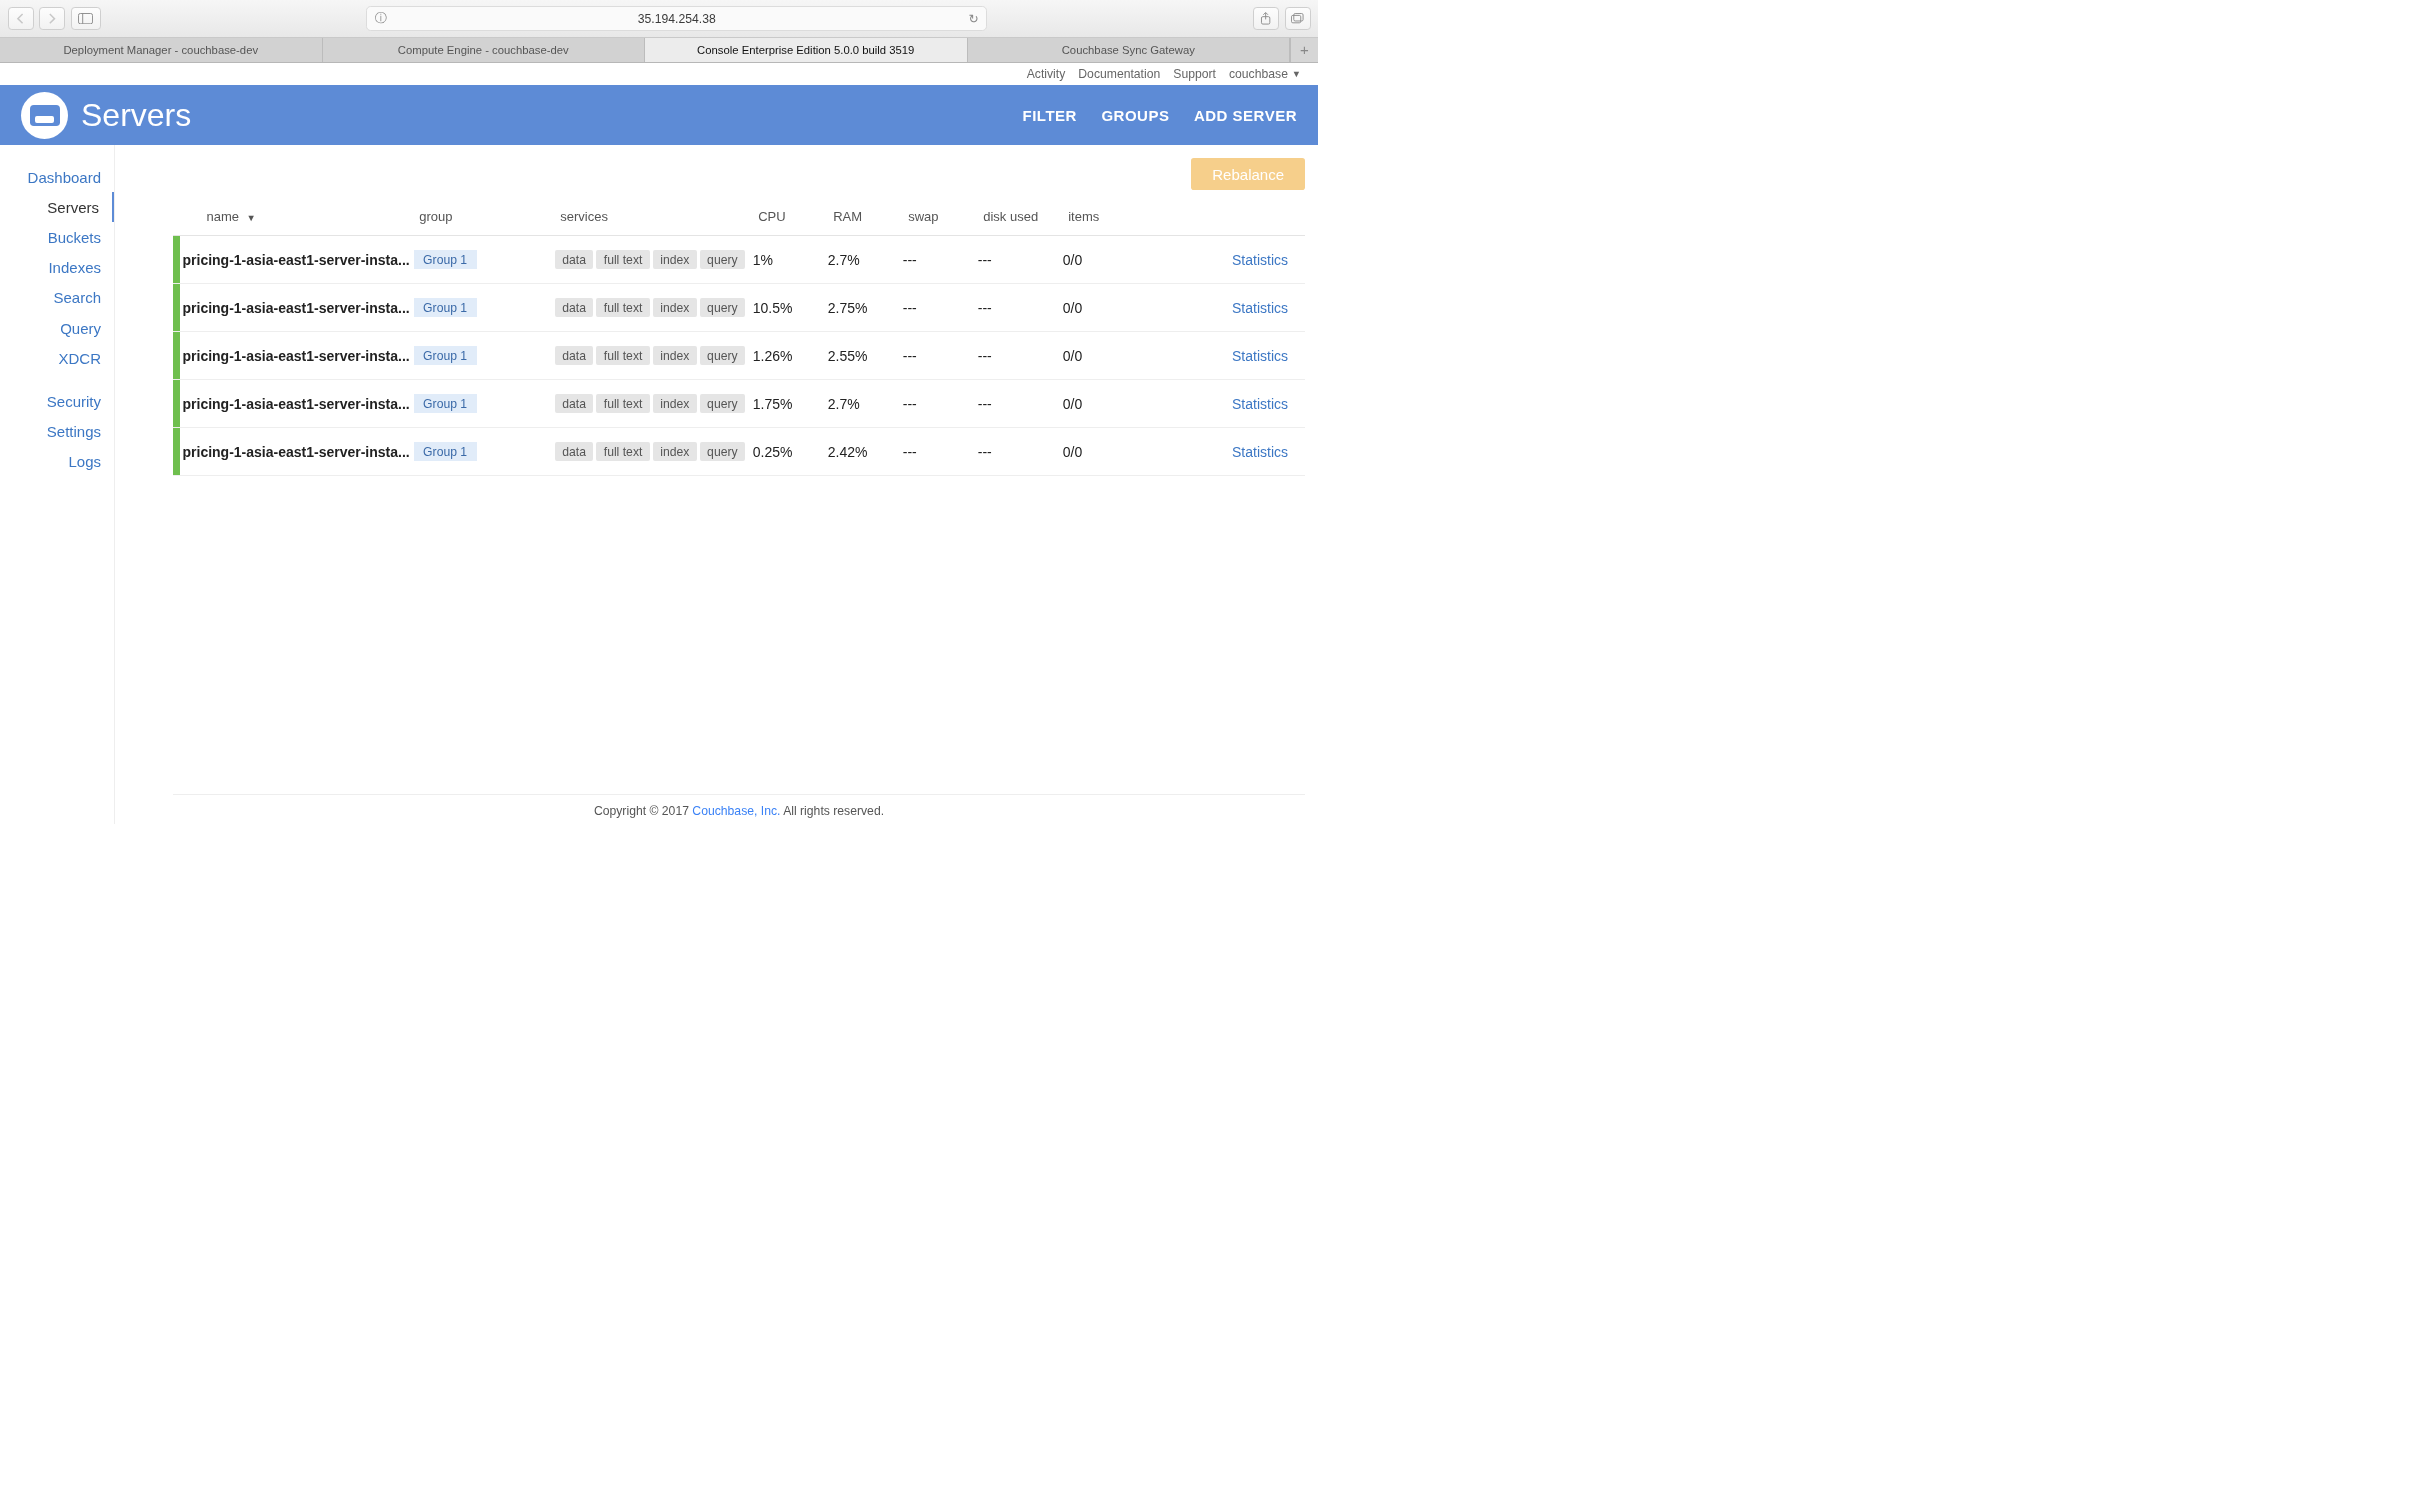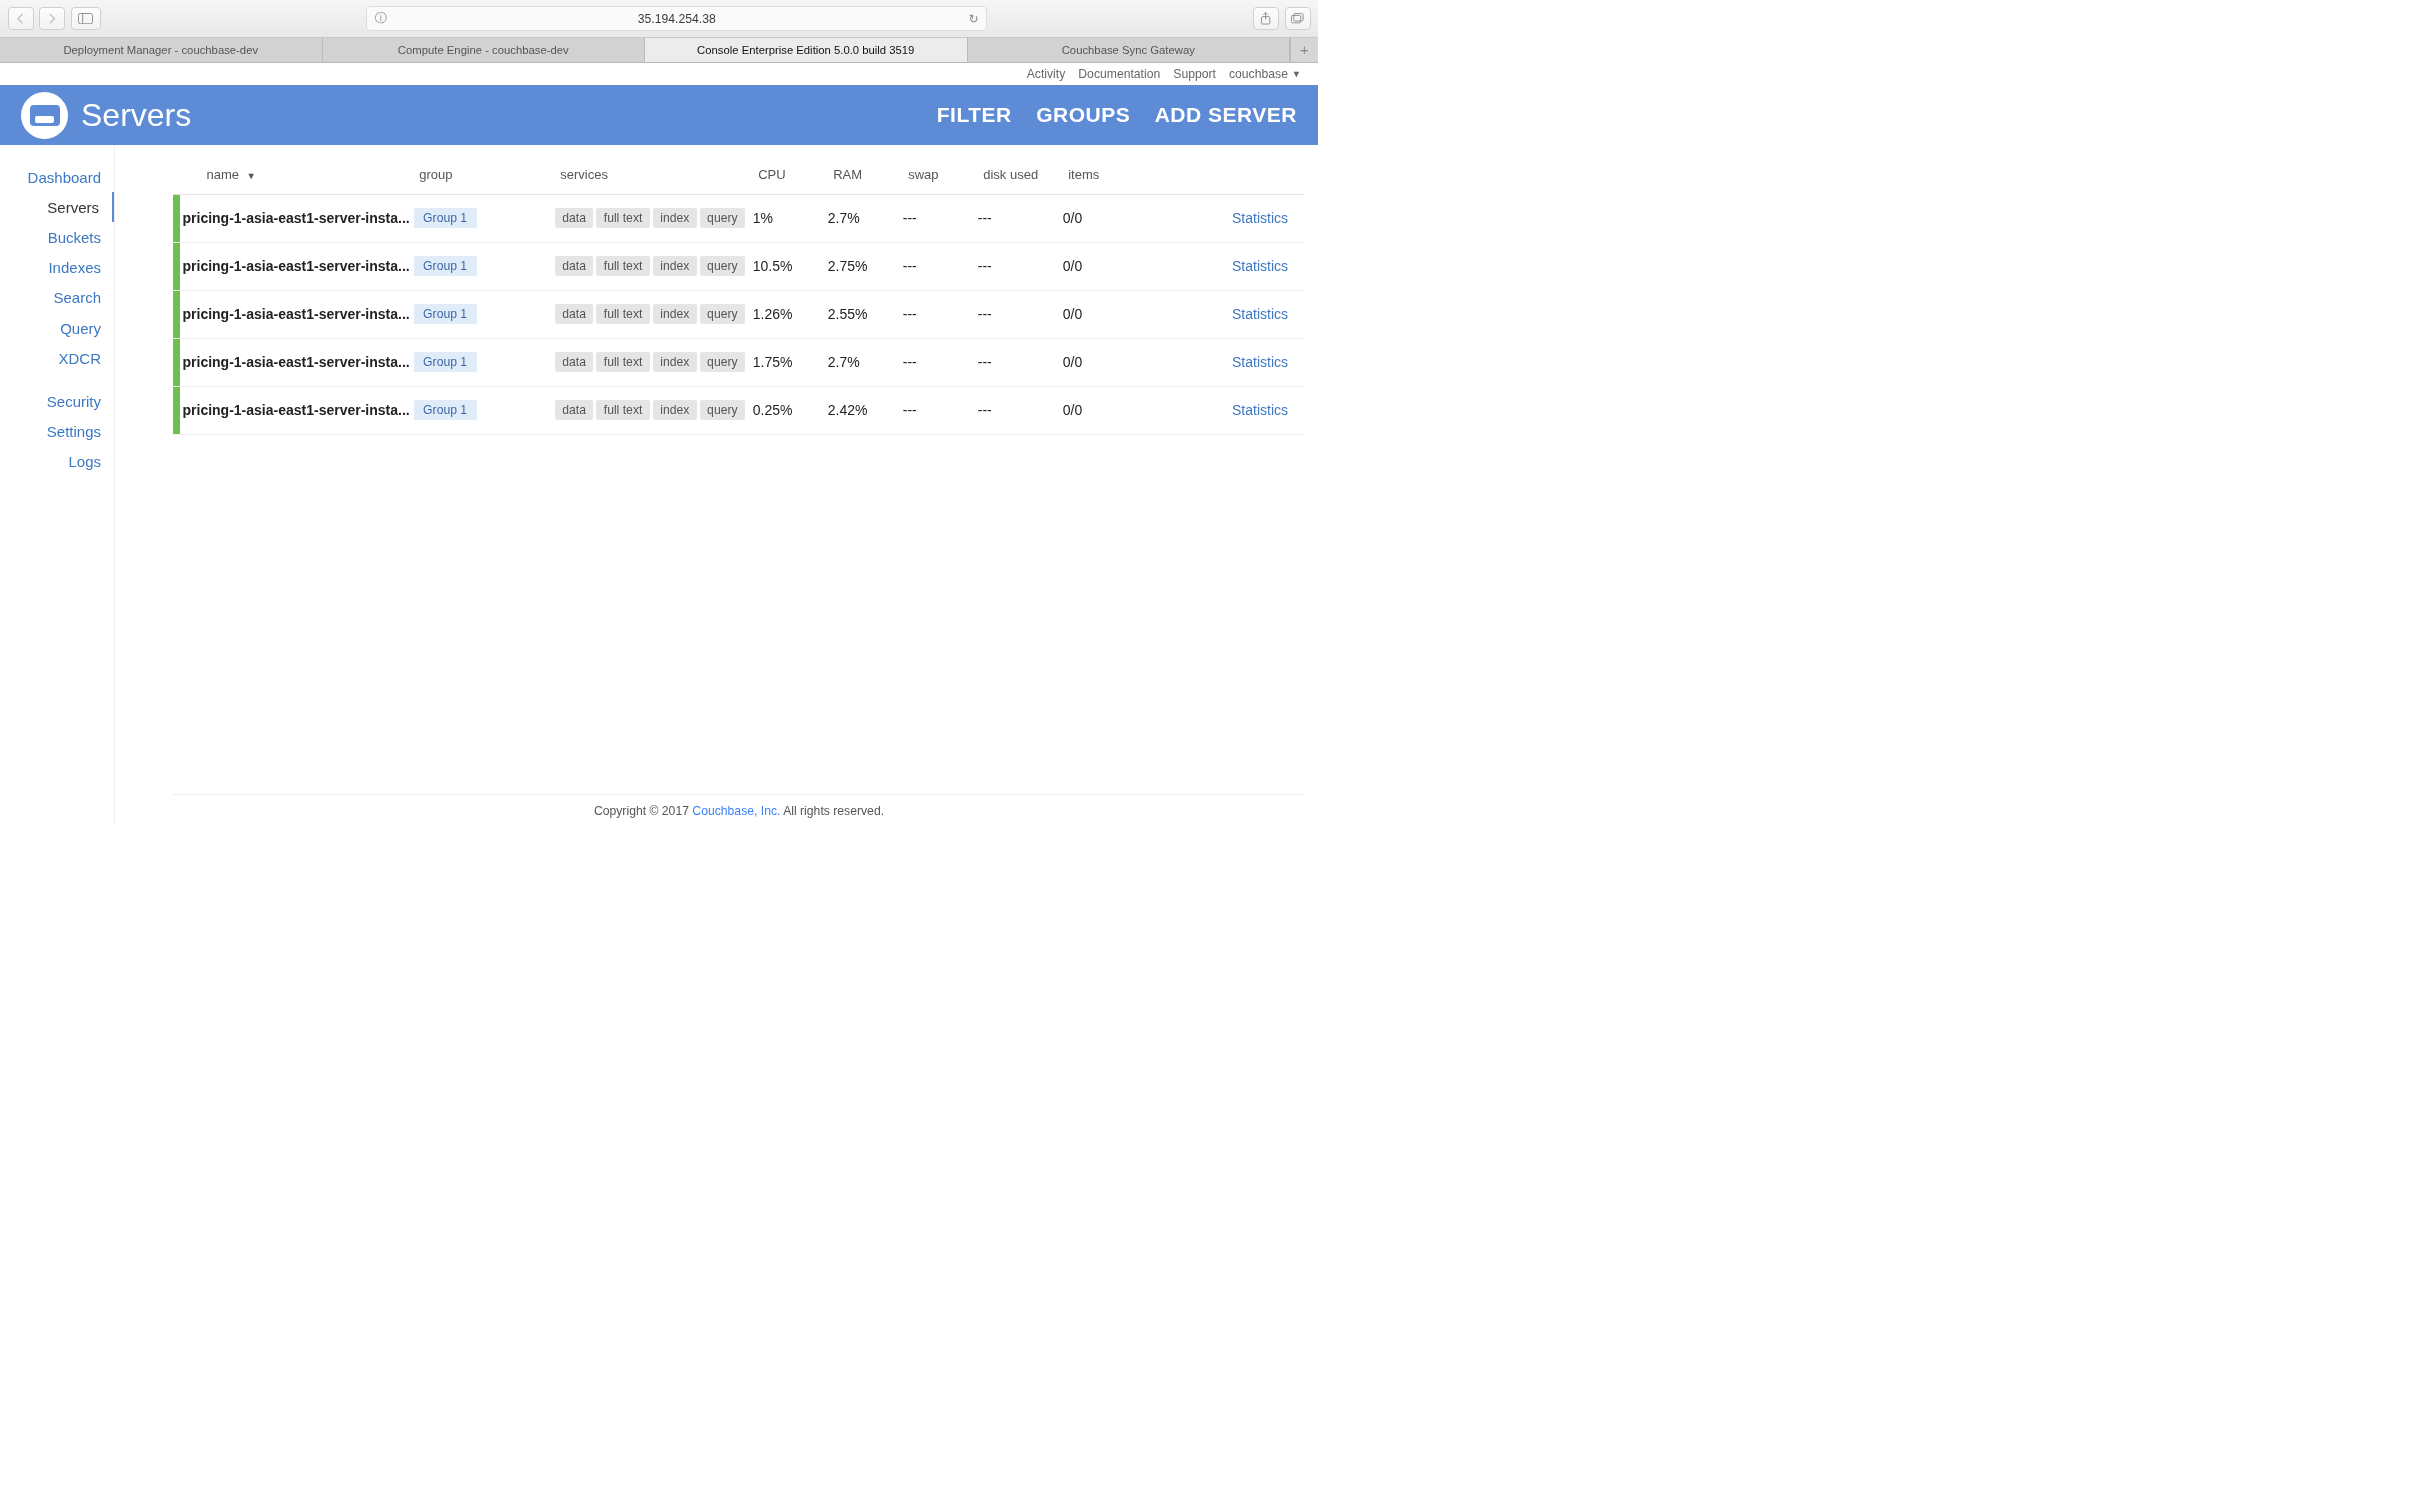--- a/index.html
+++ b/index.html
@@ -111,21 +111,21 @@
   width: 30px; height: 21px; border-radius: 3.8px;
   background: #5d8bd6;
   position: relative;
 }
 .logo-inner::after {
   content: ""; position: absolute;
   left: 5.6px; right: 5.6px; bottom: 2.8px; height: 6.6px;
   background: #fff; border-radius: 1.9px;
 }
 .page-title { font-size: 32px; font-weight: 300; }
-.header-actions { display: flex; gap: 24.5px; font-size: 21px; font-weight: 600; letter-spacing: 0.5px; margin-left: 32px; }
+.header-actions { display: flex; gap: 24.5px; font-size: 15px; font-weight: 600; letter-spacing: 0.5px; margin-left: 32px; }
 
 
 .main {
   flex: 1; display: flex; min-height: 0; gap: 26px;
 }
 .side {
   width: 115px;
   border-right: 0.9px solid #eee;
   padding-top: 17px;
 }
@@ -314,20 +314,23 @@
     <a>Search</a>
     <a>Query</a>
     <a>XDCR</a>
     <div class="sep"></div>
     <a>Security</a>
     <a>Settings</a>
     <a>Logs</a>
   </nav>
 
   <div class="content">
+    <div class="content-top">
+      <button class="rebalance-btn">Rebalance</button>
+    </div>
 
     <table class="tbl">
       <thead>
         <tr class="thead-row">
           <th style="width:6.6px;padding:0;"></th>
           <th class="th-name">
             <span>name</span>
             <span class="sort-caret">▼</span>
           </th>
           <th class="th-group">group</th>

